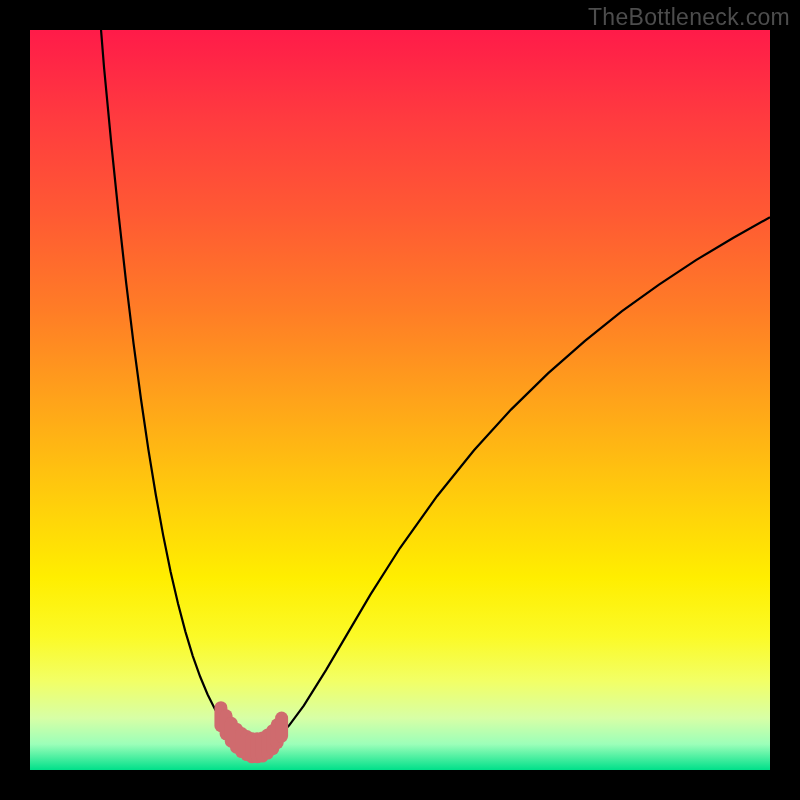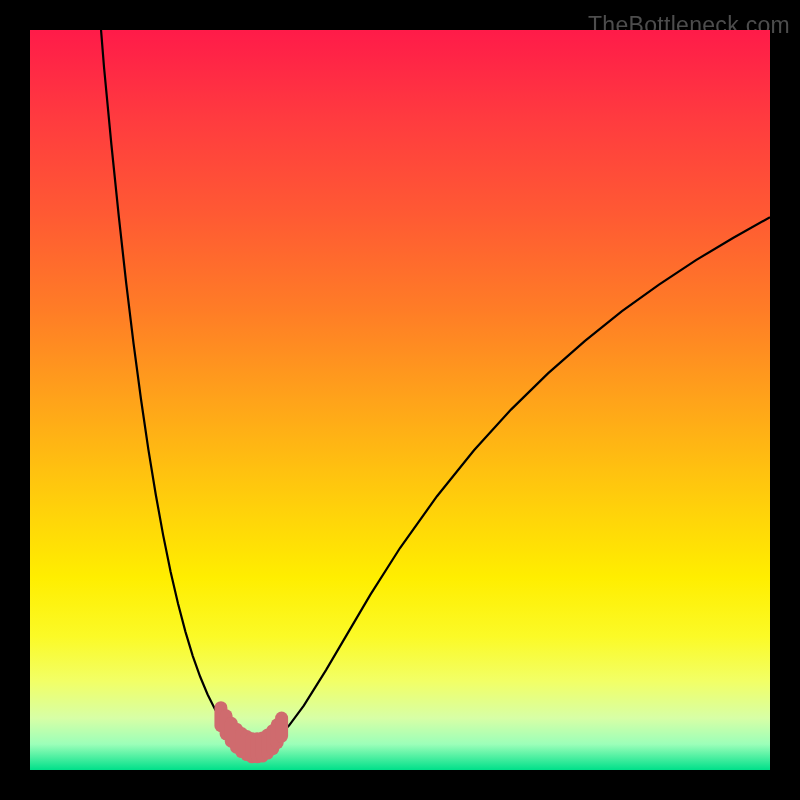--- a/index.html
+++ b/index.html
@@ -20,21 +20,21 @@
   .plot-area {
     position: absolute;
     left: 30px;
     top: 30px;
     width: 740px;
     height: 740px;
     
   }
   .watermark {
     position: absolute;
-    top: 12px;
+    top: 4px;
     right: 10px;
     font-size: 23px;
     font-weight: 500;
     color: #4d4d4d;
     letter-spacing: 0.3px;
     font-family: Arial, Helvetica, sans-serif;
   }
 </style>
 </head>
 <body>

